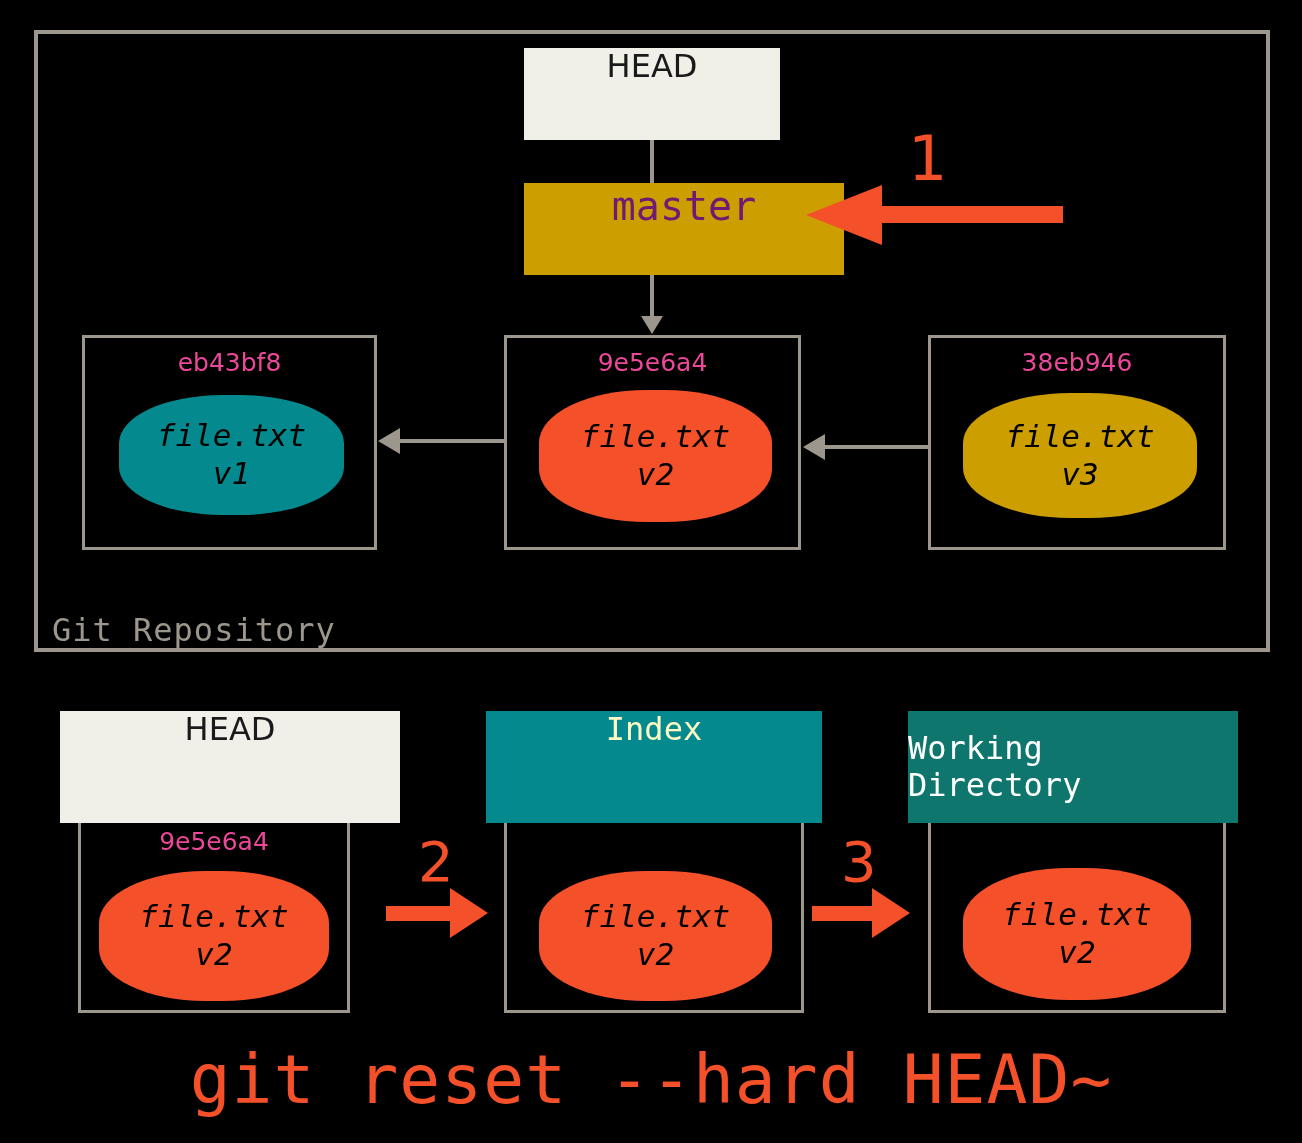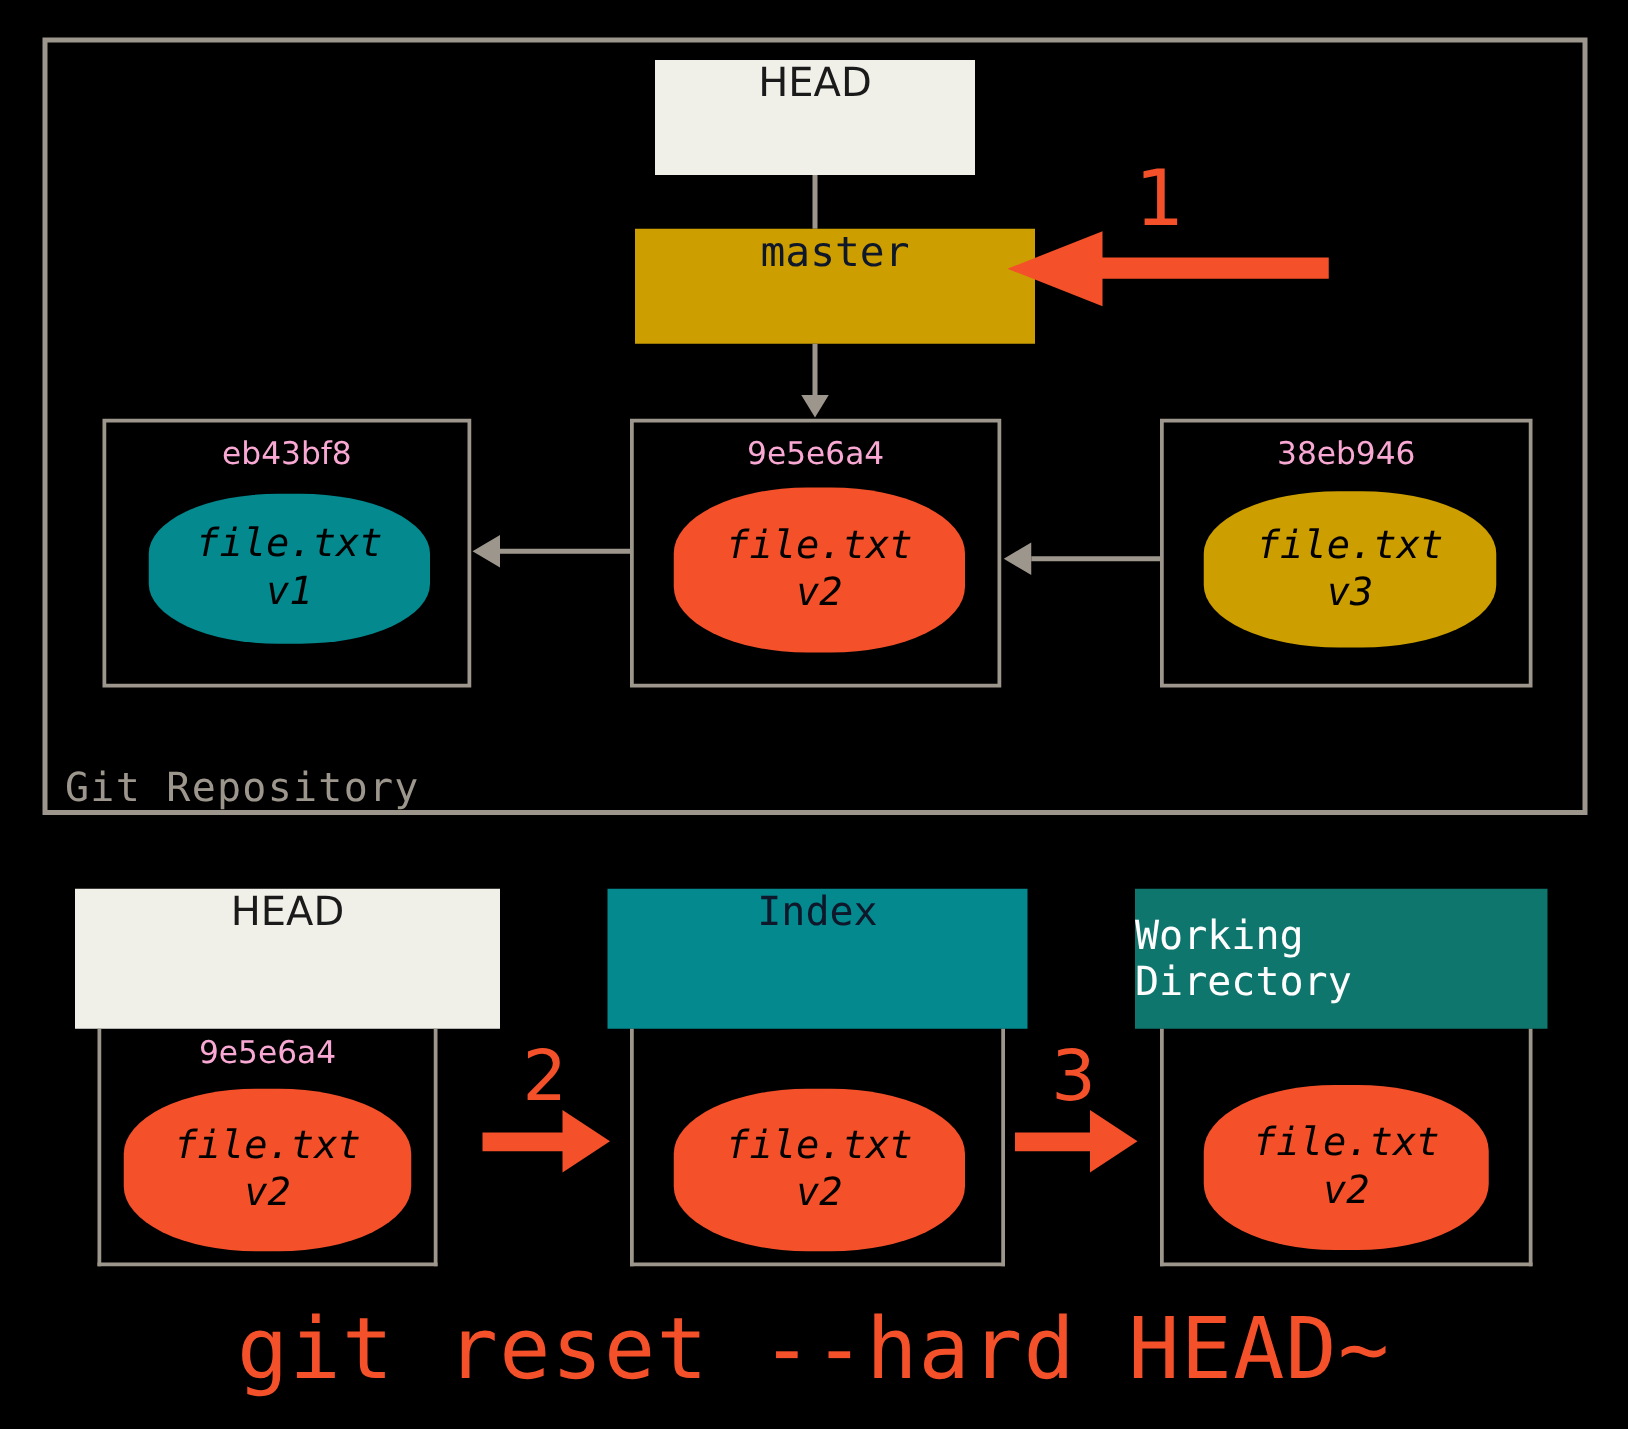--- a/index.html
+++ b/index.html
@@ -56,21 +56,21 @@
     border: 3px solid #9d968c;
   }
   .commit-hash {
     position: absolute;
     left: 0;
     right: 0;
     top: 10px;
     text-align: center;
     font-family: "DejaVu Sans", sans-serif;
     font-size: 25px;
-    color: #f9a8d4;
+    color: #ec4899;
     white-space: nowrap;
   }
   .blob {
     position: absolute;
     display: flex;
     flex-direction: column;
     align-items: center;
     justify-content: center;
     border-radius: 46% / 40%;
     font-family: "DejaVu Sans Mono", monospace;
@@ -88,28 +88,28 @@
     top: 48px;
     width: 256px;
     height: 92px;
     background: #f0efe8;
     color: #1a1a1a;
     font-family: "DejaVu Sans", sans-serif;
     font-size: 32px;
   }
   
   #master-box {
-    left: 508px;
+    left: 524px;
     top: 183px;
     width: 320px;
     height: 92px;
     background: #cc9e00;
-    color: #0f172a;
-    font-family: "DejaVu Sans Mono", monospace;
-    font-size: 33px;
+    color: #701a75;
+    font-family: "DejaVu Sans Mono", monospace;
+    font-size: 40px;
   }
 
   
   .gray-line {
     position: absolute;
     background: #9d968c;
   }
   .gray-tri-down {
     position: absolute;
     width: 0; height: 0;
@@ -178,21 +178,21 @@
     color: #1a1a1a;
     font-family: "DejaVu Sans", sans-serif;
     font-size: 32px;
   }
   #index-box {
     left: 486px;
     top: 711px;
     width: 336px;
     height: 112px;
     background: #03898e;
-    color: #0f172a;
+    color: #fef9c3;
     font-family: "DejaVu Sans Mono", monospace;
     font-size: 32px;
   }
   #workdir-box {
     left: 908px;
     top: 711px;
     width: 330px;
     height: 112px;
     background: #0f766e;
     color: #ffffff;

